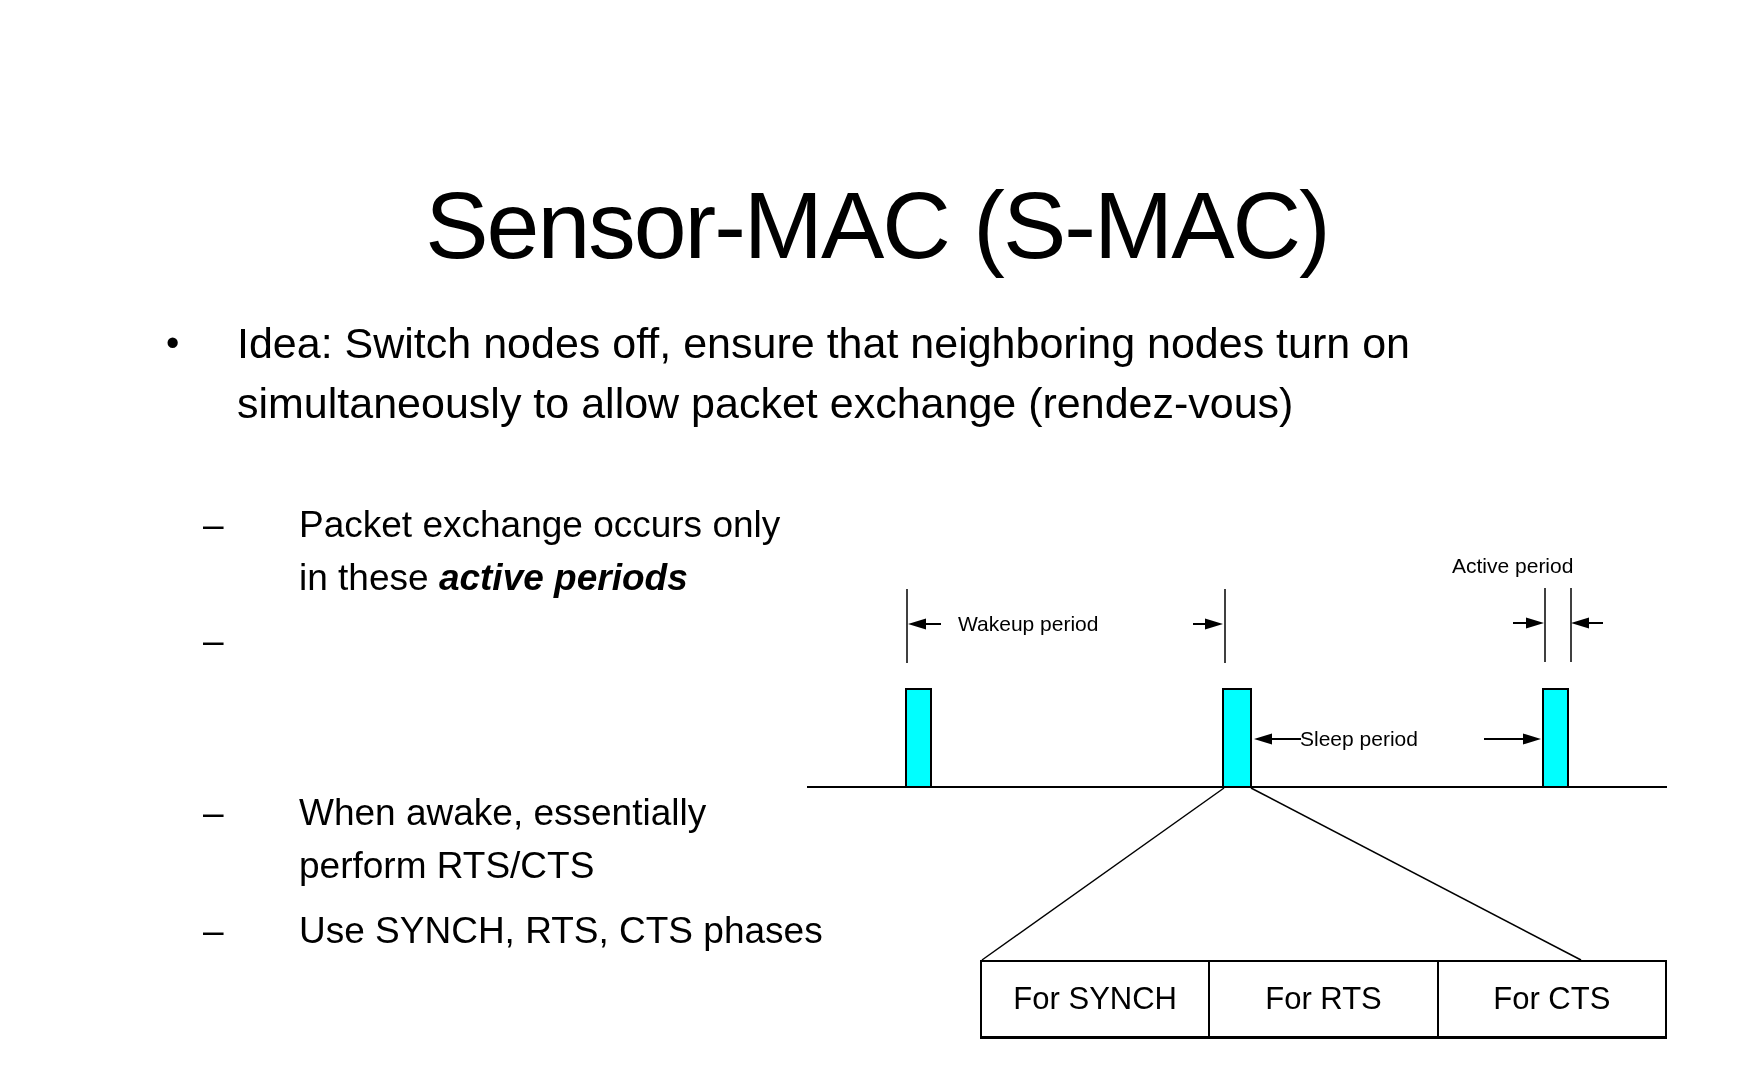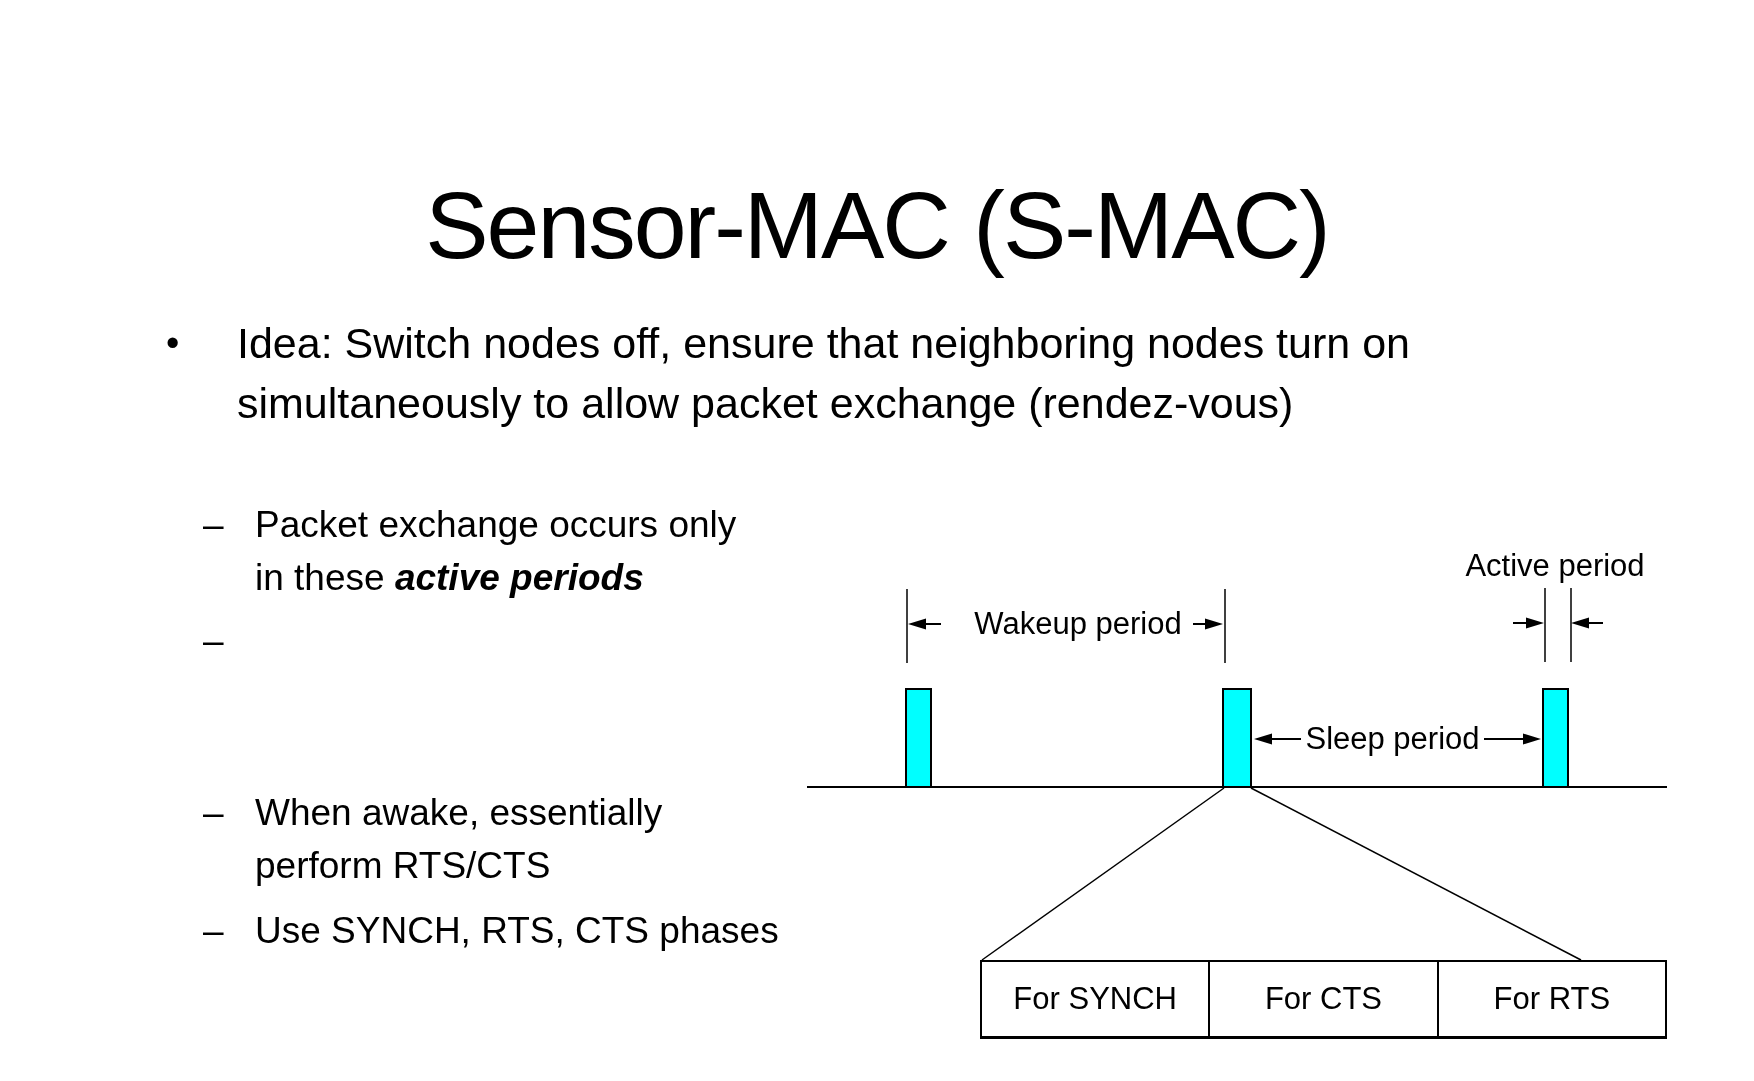--- a/index.html
+++ b/index.html
@@ -46,44 +46,44 @@
     left: 203px;
     display: flex;
     align-items: flex-start;
     font-size: 37px;
     line-height: 53px;
   }
   .sub .marker {
     width: 52px;
     box-sizing: border-box;
   }
-  .sub .text { white-space: pre-line; }
+  .sub .text { white-space: pre-line; margin-left: 44px; }
   .sub .em { font-weight: bold; font-style: italic; }
 
   .overlay {
     position: absolute;
     left: 0; top: 0;
     width: 1754px; height: 1081px;
   }
   .bar {
     position: absolute;
     top: 688px;
     height: 100px;
     border: 2px solid #000000;
     box-sizing: border-box;
   }
   .bar-left  { left: 905px;  width: 27px; }
   .bar-mid   { left: 1222px; width: 30px; }
   .bar-right { left: 1542px; width: 27px; }
 
   .dlabel {
     position: absolute;
-    font-size: 31px;
+    font-size: 21px;
     line-height: 36px;
-    text-align: center;
+    text-align: left;
     white-space: nowrap;
   }
   .wakeup-label { left: 958px;  top: 606px; width: 240px; }
   .active-label { left: 1452px; top: 548px; width: 206px; }
   .sleep-label  { left: 1300px; top: 721px; width: 185px; }
 
   .phase-box {
     position: absolute;
     left: 980px;
     top: 960px;
@@ -179,17 +179,17 @@
   <div class="bar bar-left" style="background: rgb(0, 255, 255);"></div>
   <div class="bar bar-mid" style="background: rgb(0, 255, 255);"></div>
   <div class="bar bar-right" style="background: rgb(0, 255, 255);"></div>
 
   <div class="dlabel wakeup-label">Wakeup period</div>
   <div class="dlabel active-label">Active period</div>
   <div class="dlabel sleep-label">Sleep period</div>
 
   <div class="phase-box">
     <div class="phase-cell">For SYNCH</div>
+    <div class="phase-cell">For RTS</div>
     <div class="phase-cell">For CTS</div>
-    <div class="phase-cell">For RTS</div>
   </div>
 
 </div>
 
 </body></html>

